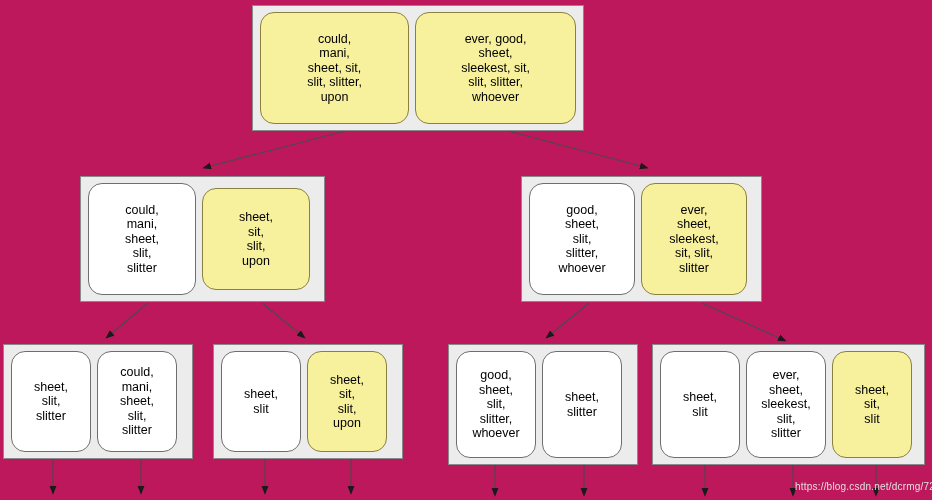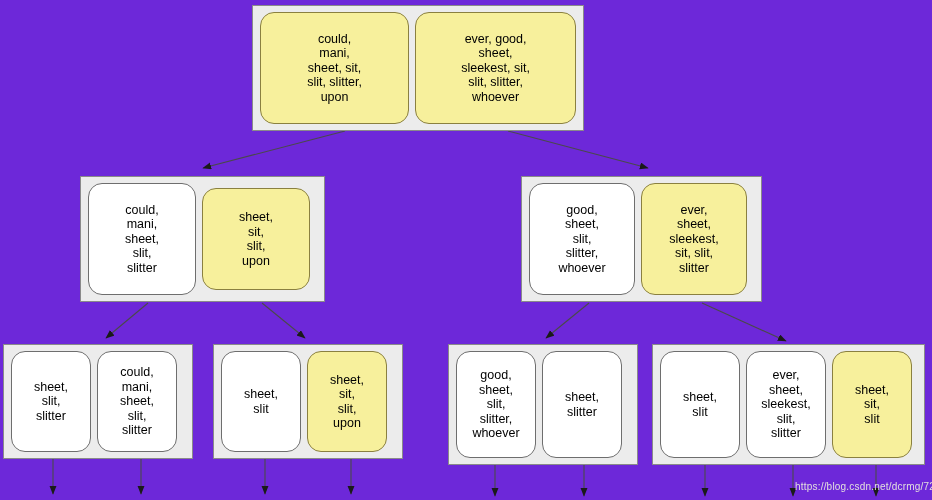--- a/index.html
+++ b/index.html
@@ -8,21 +8,21 @@
     padding: 0;
     background: #ffffff;
   }
   body {
     font-family: "Liberation Sans", sans-serif;
   }
   #canvas {
     position: relative;
     width: 932px;
     height: 500px;
-    background: #6d28d9;
+    background: #be185d;
     overflow: hidden;
   }
   svg.edges {
     position: absolute;
     left: 0;
     top: 0;
     width: 932px;
     height: 500px;
     pointer-events: none;
   }

